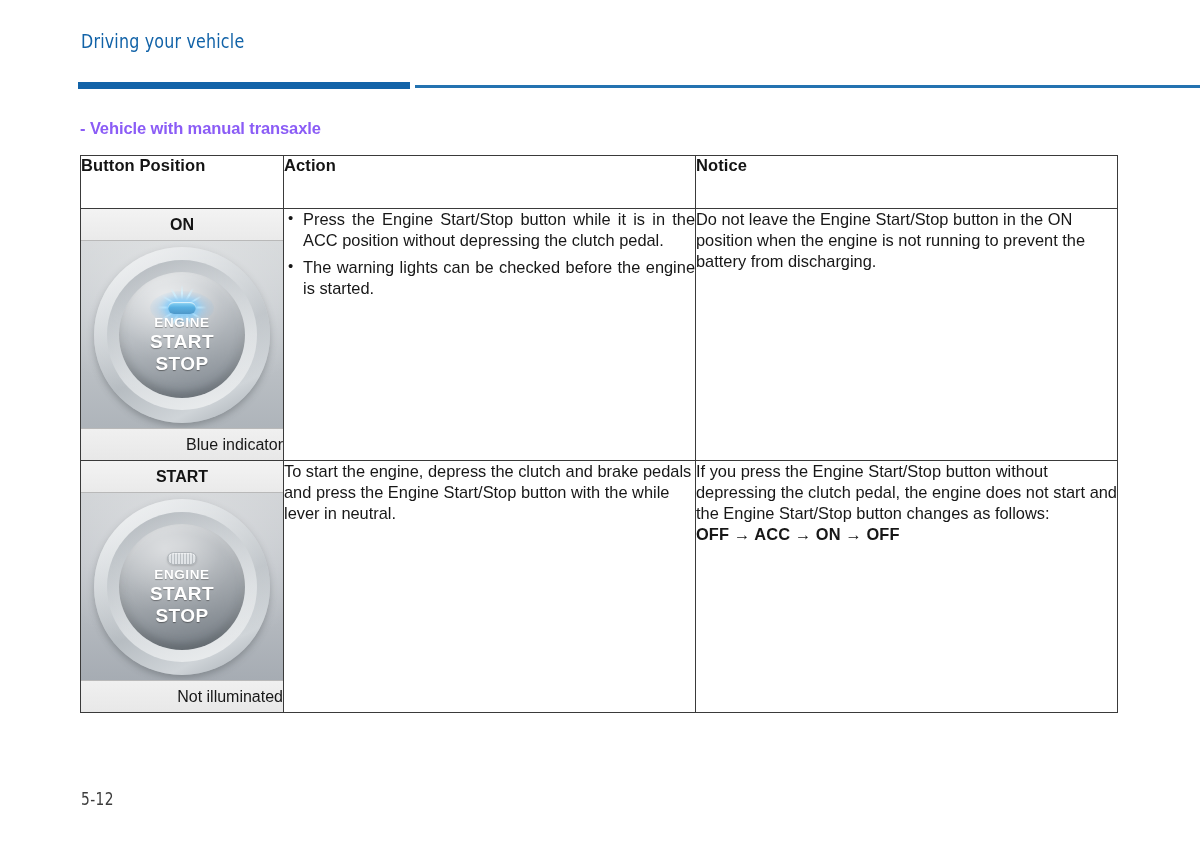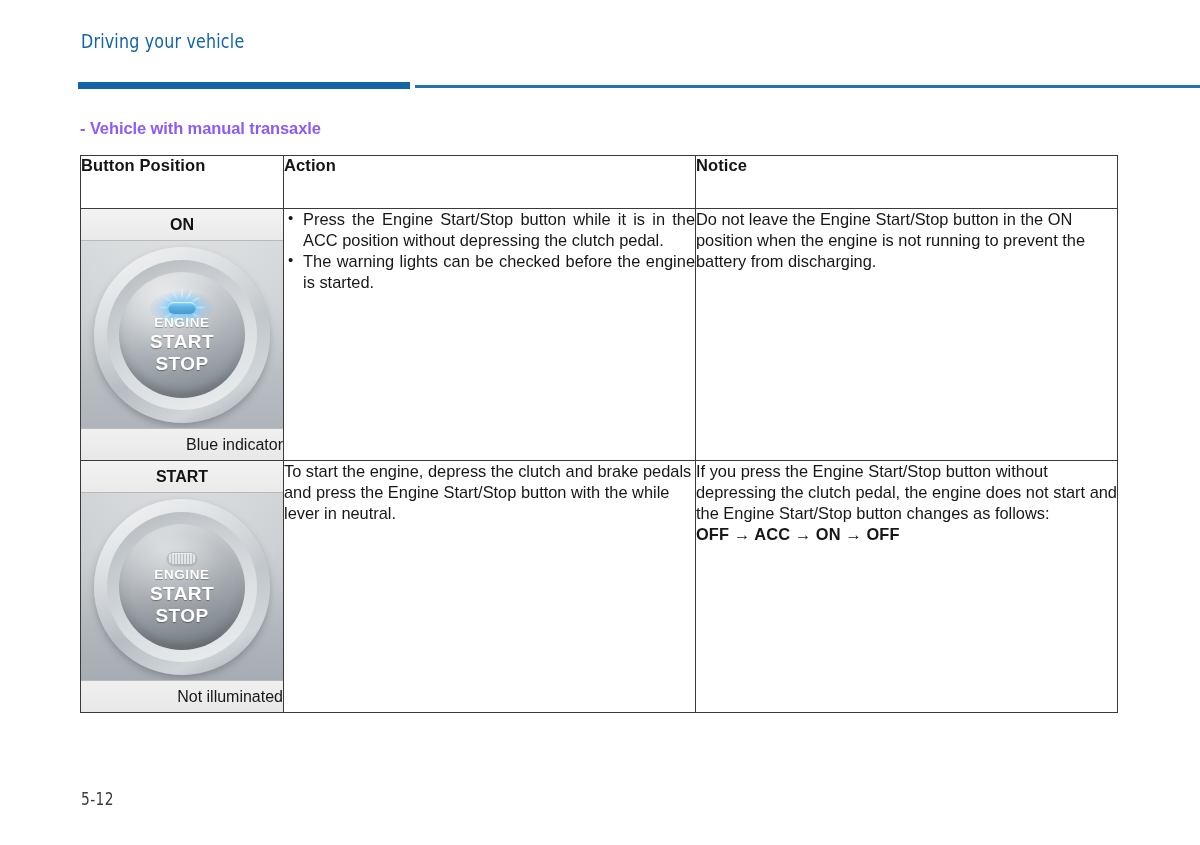--- a/index.html
+++ b/index.html
@@ -287,20 +287,21 @@
   .text-cell p { margin: 0; }
 
   ul.bullets {
     margin: 0;
     padding: 0 0 0 19px;
     list-style: none;
   }
   ul.bullets li {
     position: relative;
     text-align: justify;
+    margin-bottom: 6px;
   }
   ul.bullets li:last-child { margin-bottom: 0; }
   ul.bullets li::before {
     content: "\2022";
     position: absolute;
     left: -15px;
     top: -1px;
     font-size: 15px;
   }
   .notice-sequence {

